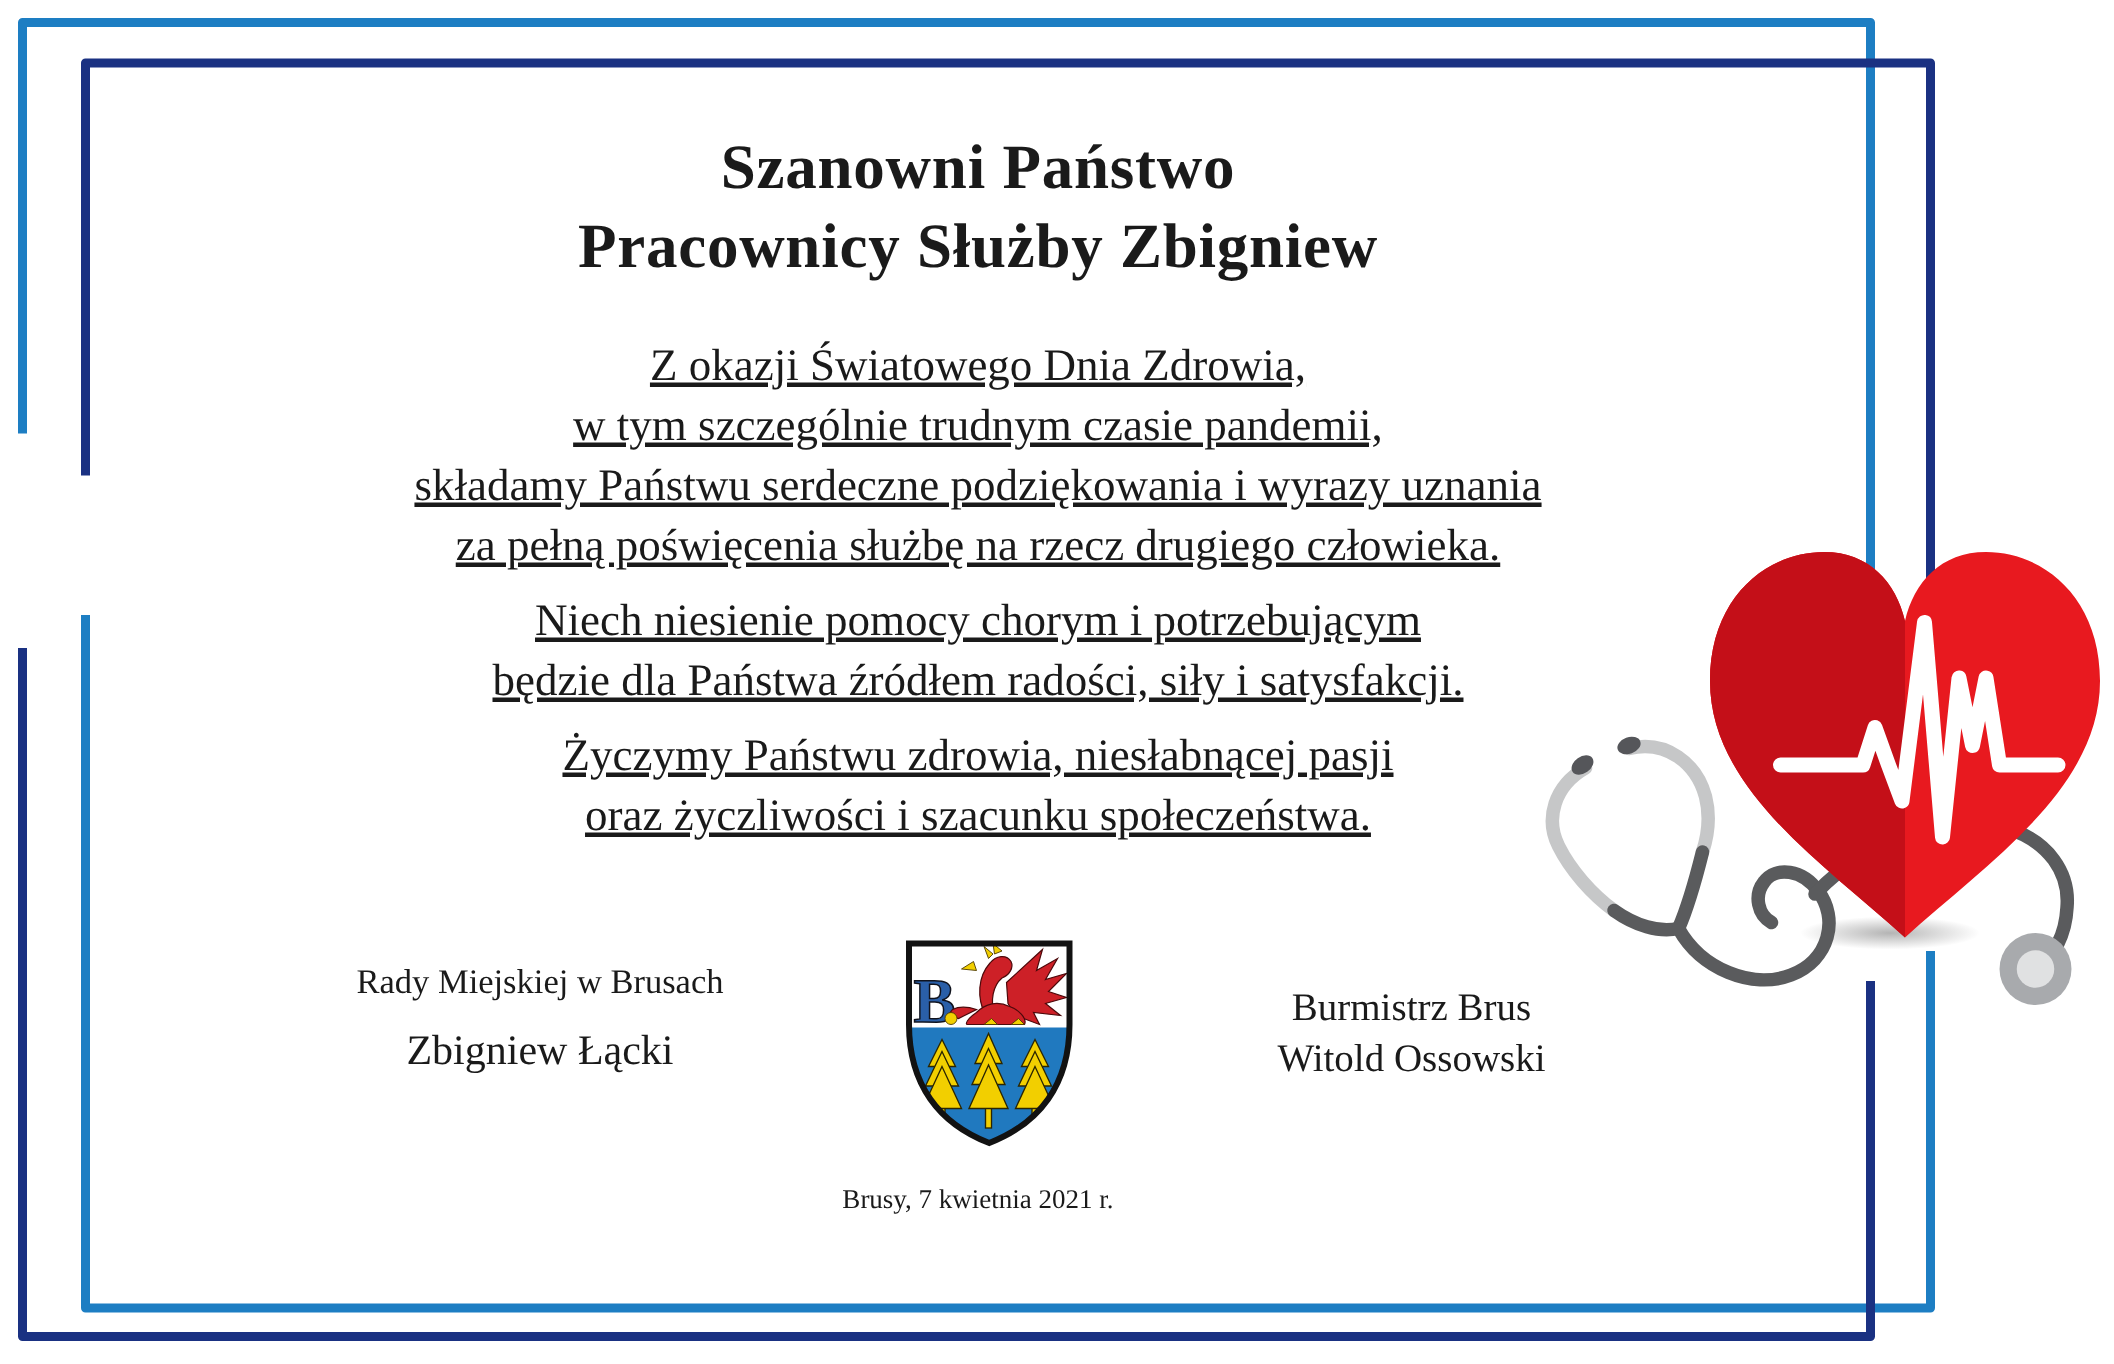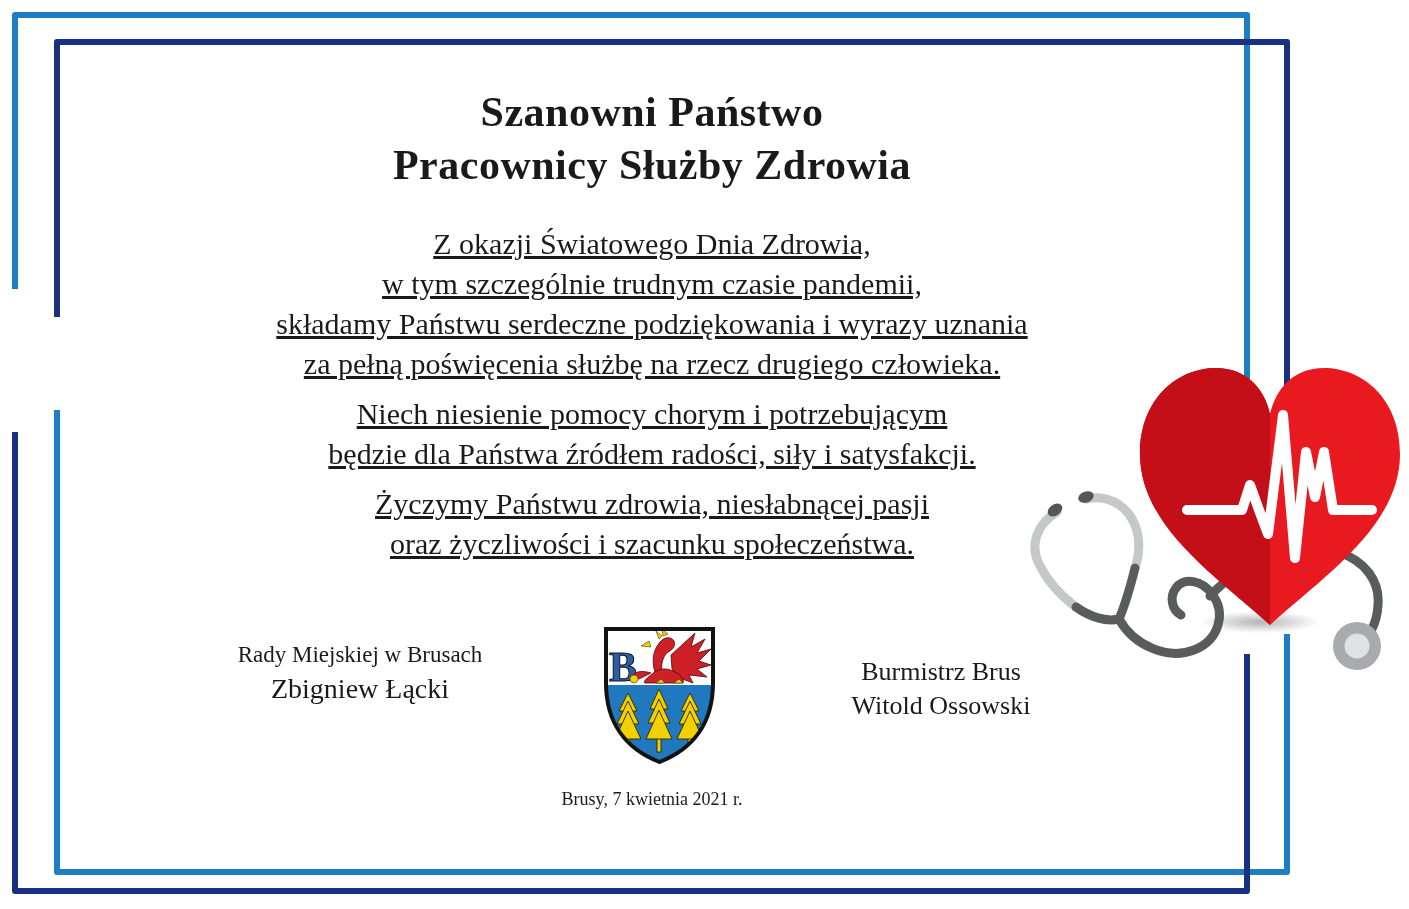--- a/index.html
+++ b/index.html
@@ -9,42 +9,42 @@
   }
   .abs{position:absolute;}
   .frame-svg{left:0;top:0;}
   .content{left:72px;top:0;width:1160px;text-align:center;}
   .title{margin:86px 0 4px 0;font-size:42px;line-height:53px;font-weight:700;letter-spacing:.5px;}
   .body-text{margin-top:32px;font-size:30px;line-height:40px;text-decoration:underline;}
   .para{margin:0 0 10px 0;}
   .sig-left{left:210px;top:638px;width:300px;text-align:center;}
   .sig-left .l1{font-size:26px;line-height:34px;}
   .sig-left .l2{font-size:23px;line-height:33px;}
-  .sig-left .l3{font-size:28px;line-height:36px;}
+  .sig-left .l3{font-size:28px;line-height:36px;margin-top:12px;}
   .sig-right{left:795px;top:655px;width:292px;text-align:center;font-size:26px;line-height:34px;}
   .date-line{left:72px;top:789px;width:1160px;text-align:center;font-size:18px;font-family:Liberation Serif, serif;}
   .coa{left:599px;top:625px;}
   .med{left:1020px;top:358px;}
 </style>
 </head>
 <body>
 
 <div class="canvas">
 
   <svg class="abs frame-svg" width="1409" height="909" viewBox="0 0 1409 909">
     <path d="M 15,289 L 15,15 L 1247,15 L 1247,430" fill="none" stroke-width="6" stroke-linejoin="round" stroke="#1d7ec3"></path>
     <path d="M 57,317 L 57,42 L 1287,42 L 1287,450" fill="none" stroke-width="6" stroke-linejoin="round" stroke="#1a3182"></path>
     <path d="M 57,410 L 57,872 L 1287,872 L 1287,634" fill="none" stroke-width="6" stroke-linejoin="round" stroke="#1d7ec3"></path>
     <path d="M 15,432 L 15,891 L 1247,891 L 1247,654" fill="none" stroke-width="6" stroke-linejoin="round" stroke="#1a3182"></path>
   </svg>
 
   <div class="abs content">
     <div class="title">
       <div>Szanowni Państwo</div>
-      <div>Pracownicy Służby Zdrowia</div>
+      <div>Pracownicy Służby Zbigniew</div>
     </div>
     <div class="body-text">
       <div class="para">
         <div>Z okazji Światowego Dnia Zdrowia,</div>
         <div>w tym szczególnie trudnym czasie pandemii,</div>
         <div>składamy Państwu serdeczne podziękowania i wyrazy uznania</div>
         <div>za pełną poświęcenia służbę na rzecz drugiego człowieka.</div>
       </div>
       <div class="para">
         <div>Niech niesienie pomocy chorym i potrzebującym</div>

